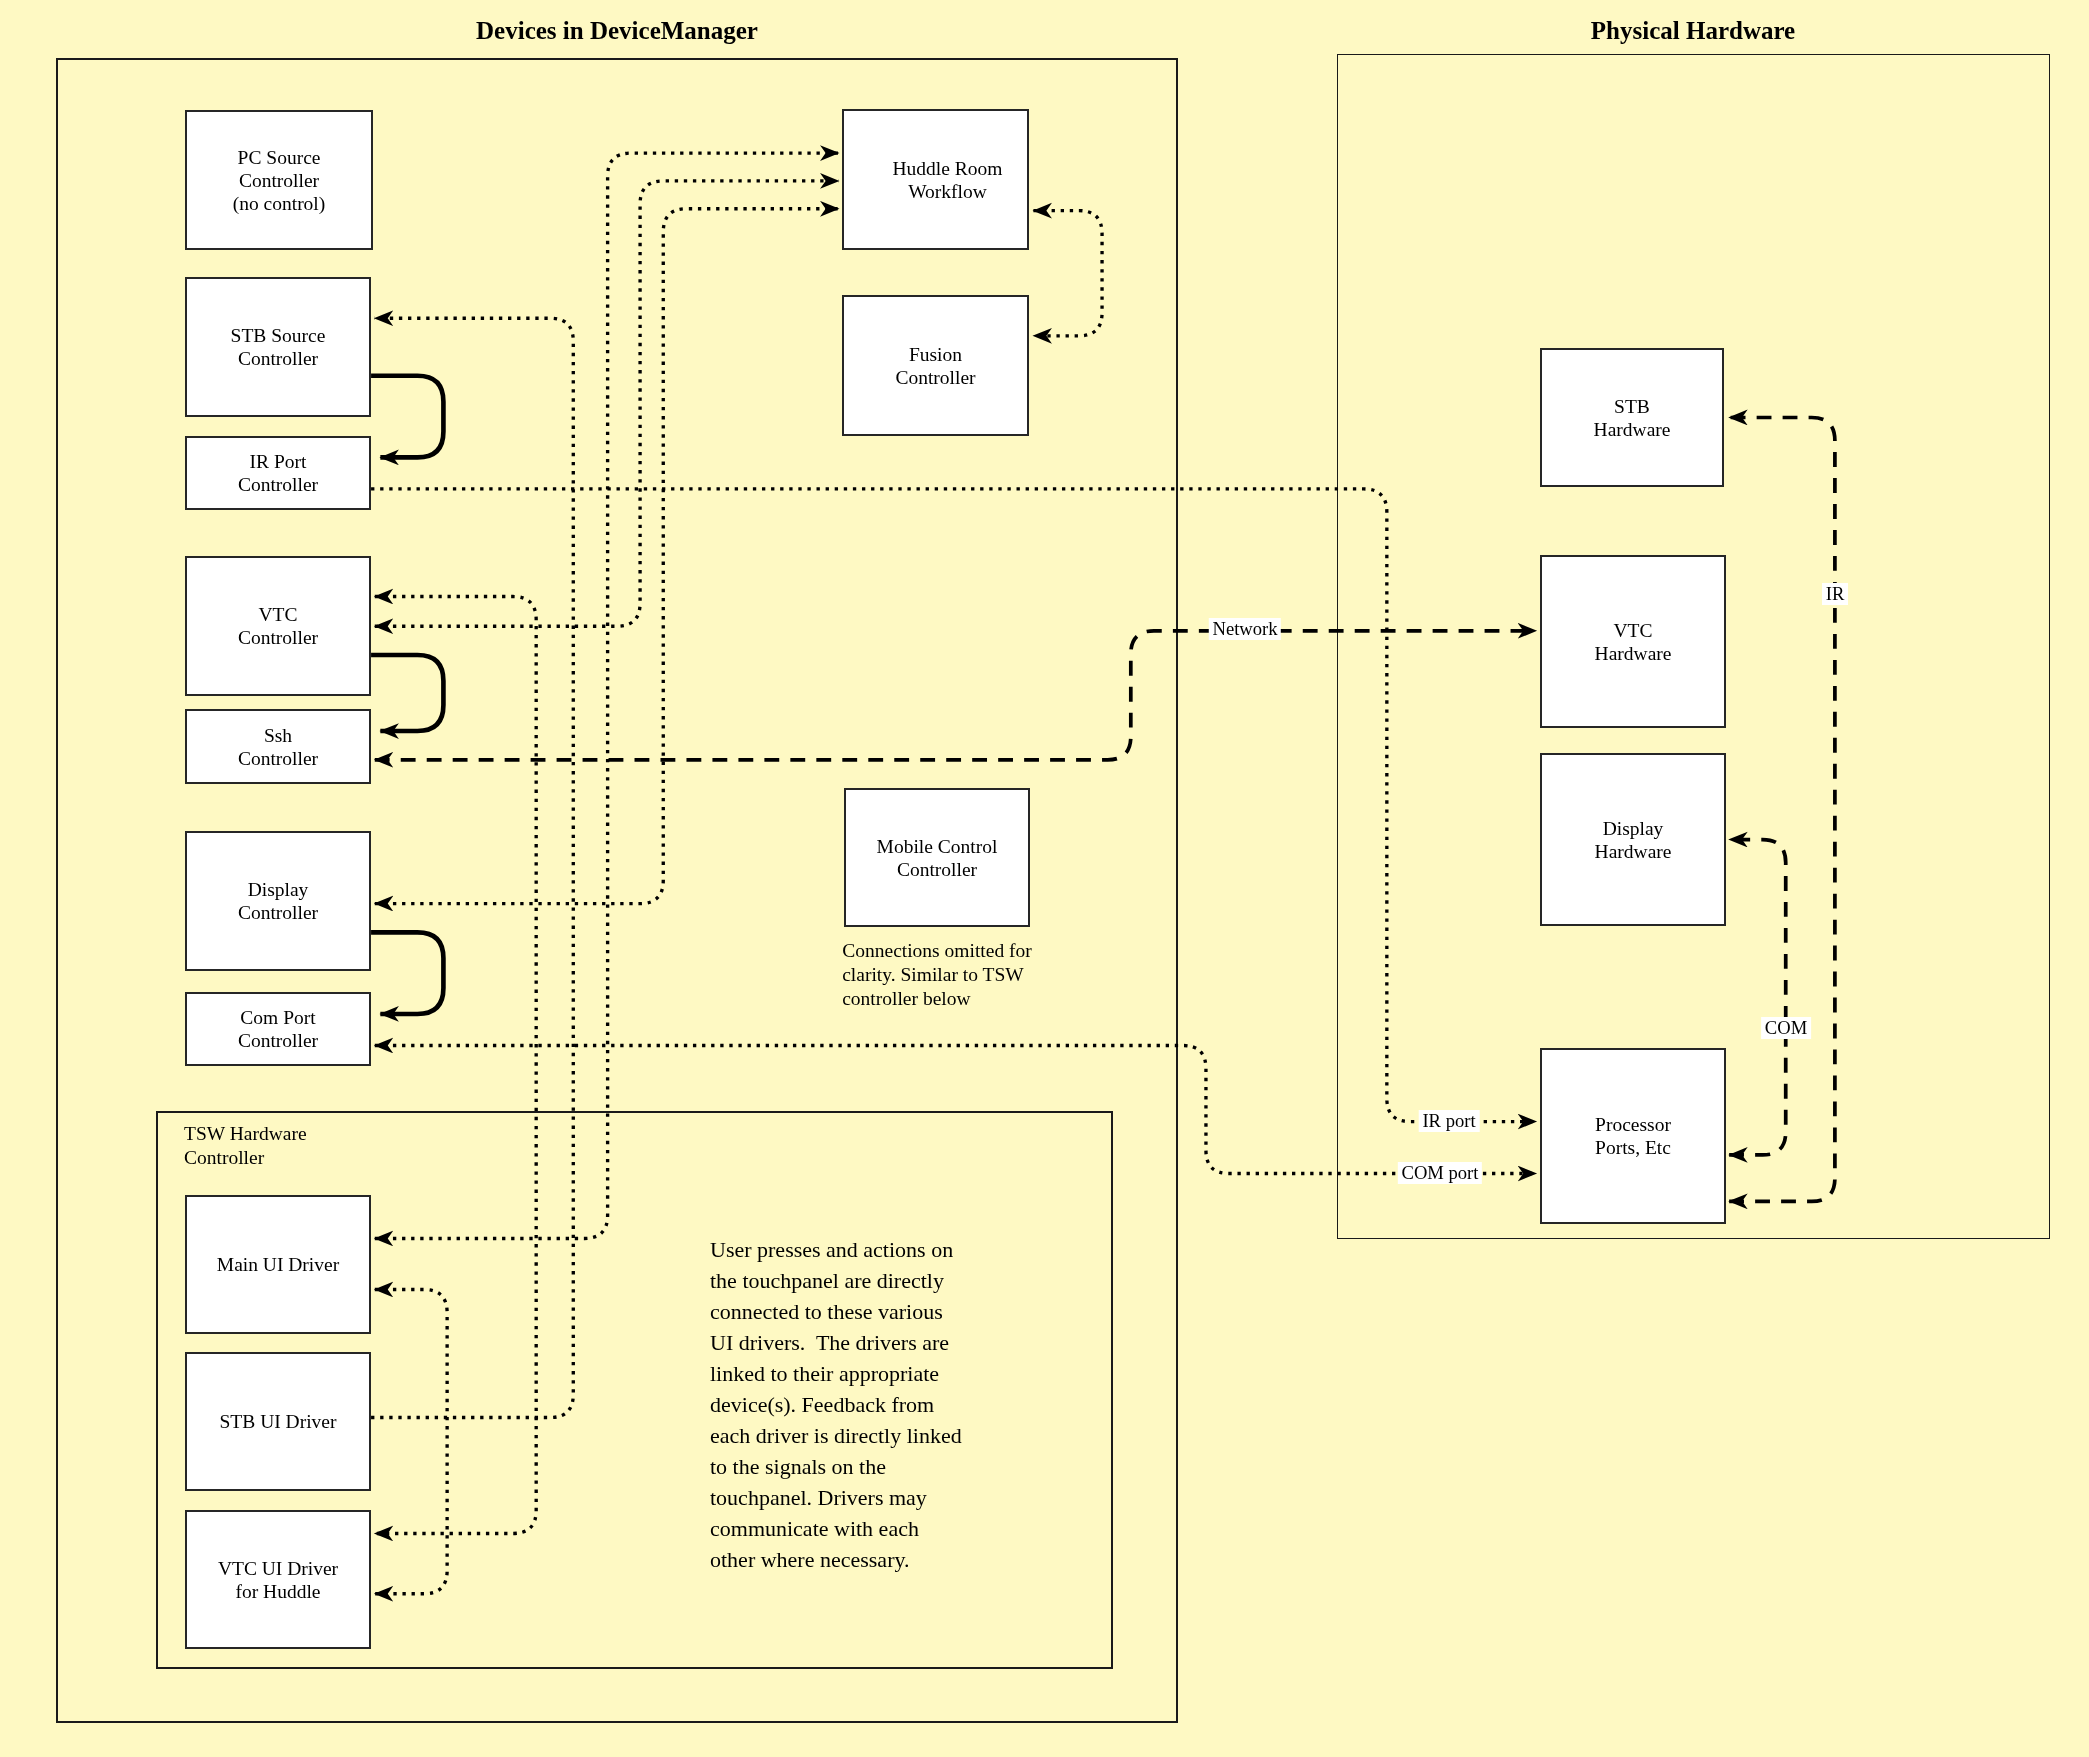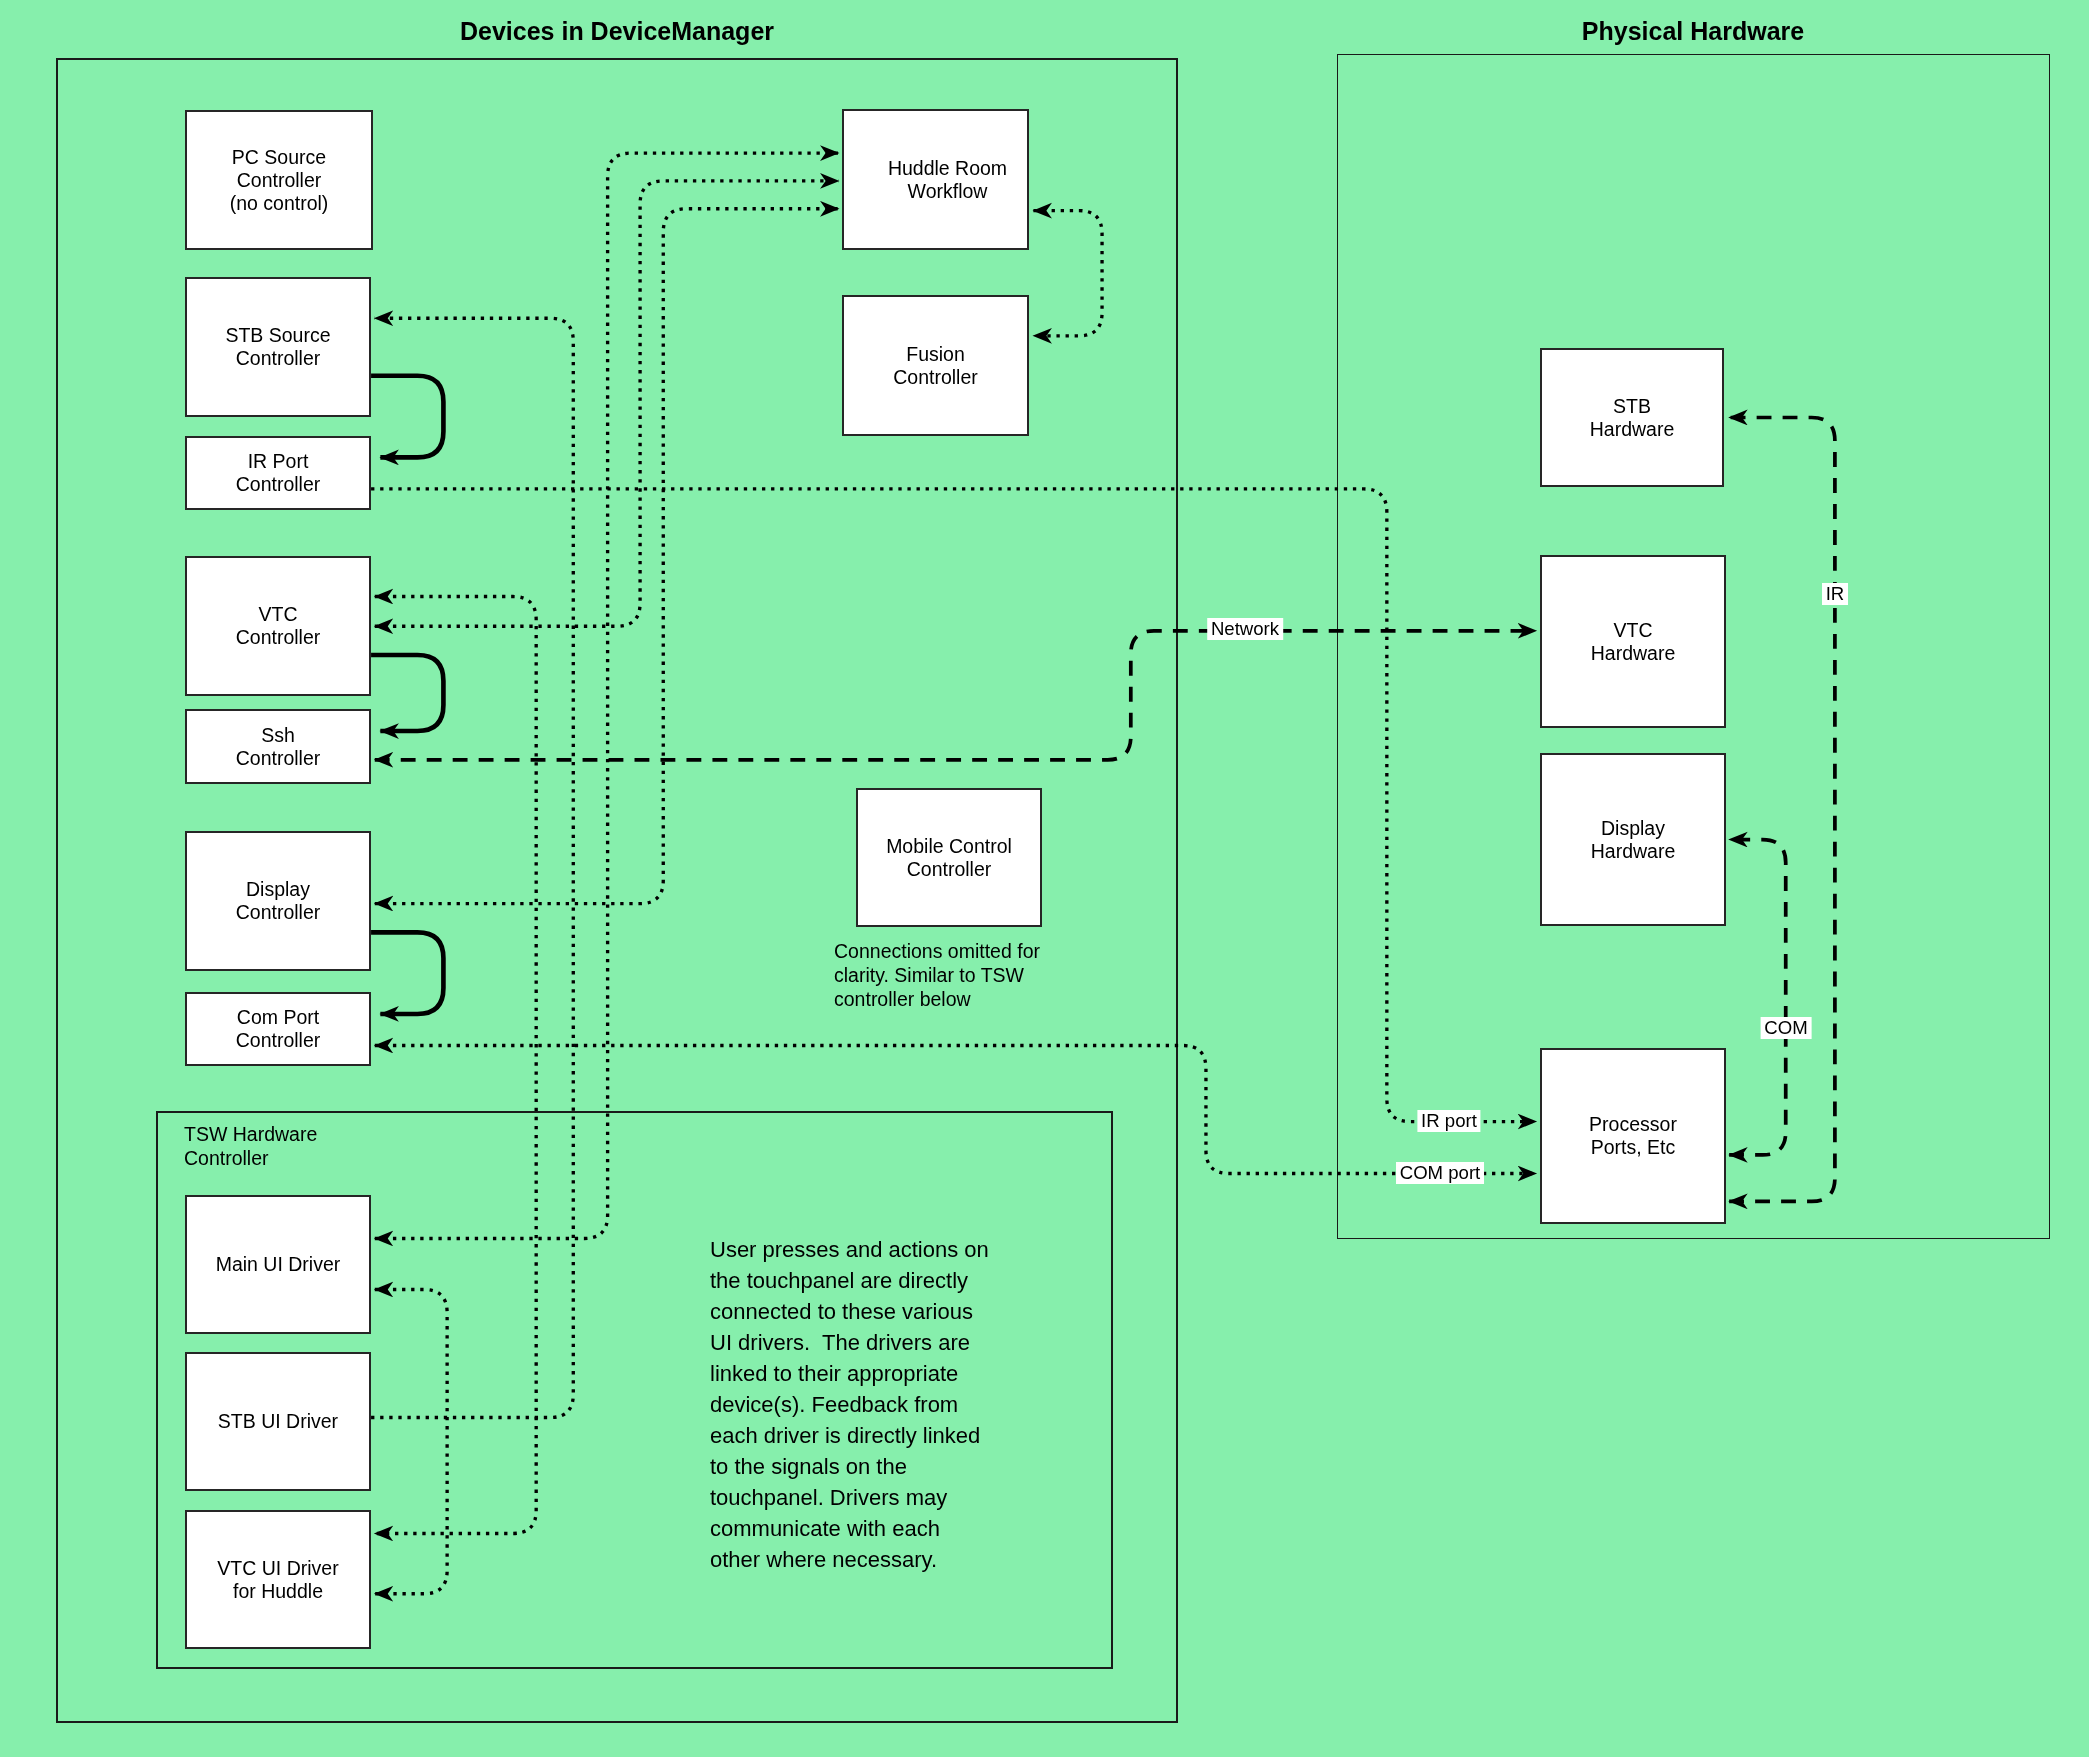--- a/index.html
+++ b/index.html
@@ -1,20 +1,20 @@
 <!DOCTYPE html>
 <html style="font-size:15px"><head>
 <meta charset="utf-8">
 <style>
   html,body{margin:0;padding:0;background:#ffffff;}
   .stage{
     position:relative;
     width:2090px;height:1758px;
-    background:#86efac;
-    font-family:Liberation Sans, sans-serif;
+    background:#fef9c3;
+    font-family:Liberation Serif, serif;
     color:#000;
     overflow:hidden;
   }
   .title{
     position:absolute;
     transform:translateX(-50%);
     font-size:25px;
     font-weight:bold;
     white-space:nowrap;
   }
@@ -117,21 +117,21 @@
         <div>for Huddle</div>
       </div>
       <div class="node" style="left: 842px; top: 109px; width: 187px; height: 141px; padding-left: 24px;">
         <div>Huddle Room</div>
         <div>Workflow</div>
       </div>
       <div class="node" style="left: 842px; top: 295px; width: 187px; height: 141px;">
         <div>Fusion</div>
         <div>Controller</div>
       </div>
-      <div class="node" style="left: 844px; top: 788px; width: 186px; height: 139px; margin-left: 12px;">
+      <div class="node" style="left: 844px; top: 788px; width: 186px; height: 139px;">
         <div>Mobile Control</div>
         <div>Controller</div>
       </div>
       <div class="node" style="left: 1540px; top: 348px; width: 184px; height: 139px;">
         <div>STB</div>
         <div>Hardware</div>
       </div>
       <div class="node" style="left: 1540px; top: 555px; width: 186px; height: 173px;">
         <div>VTC</div>
         <div>Hardware</div>

